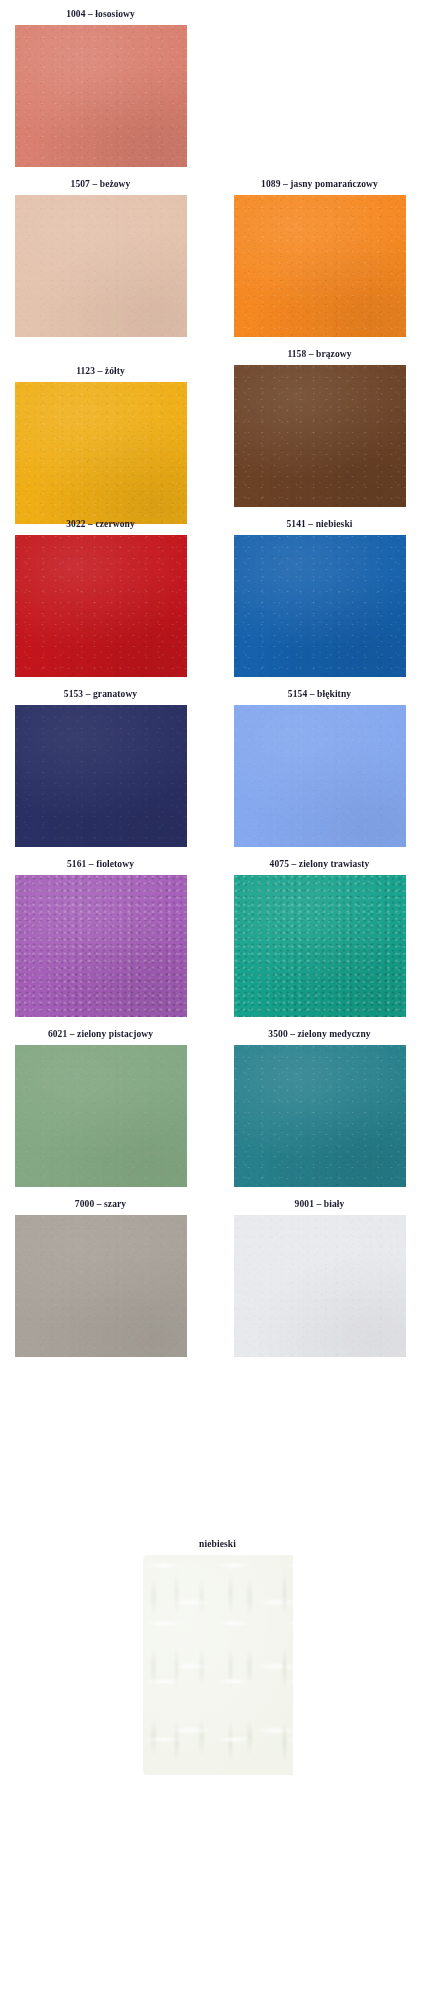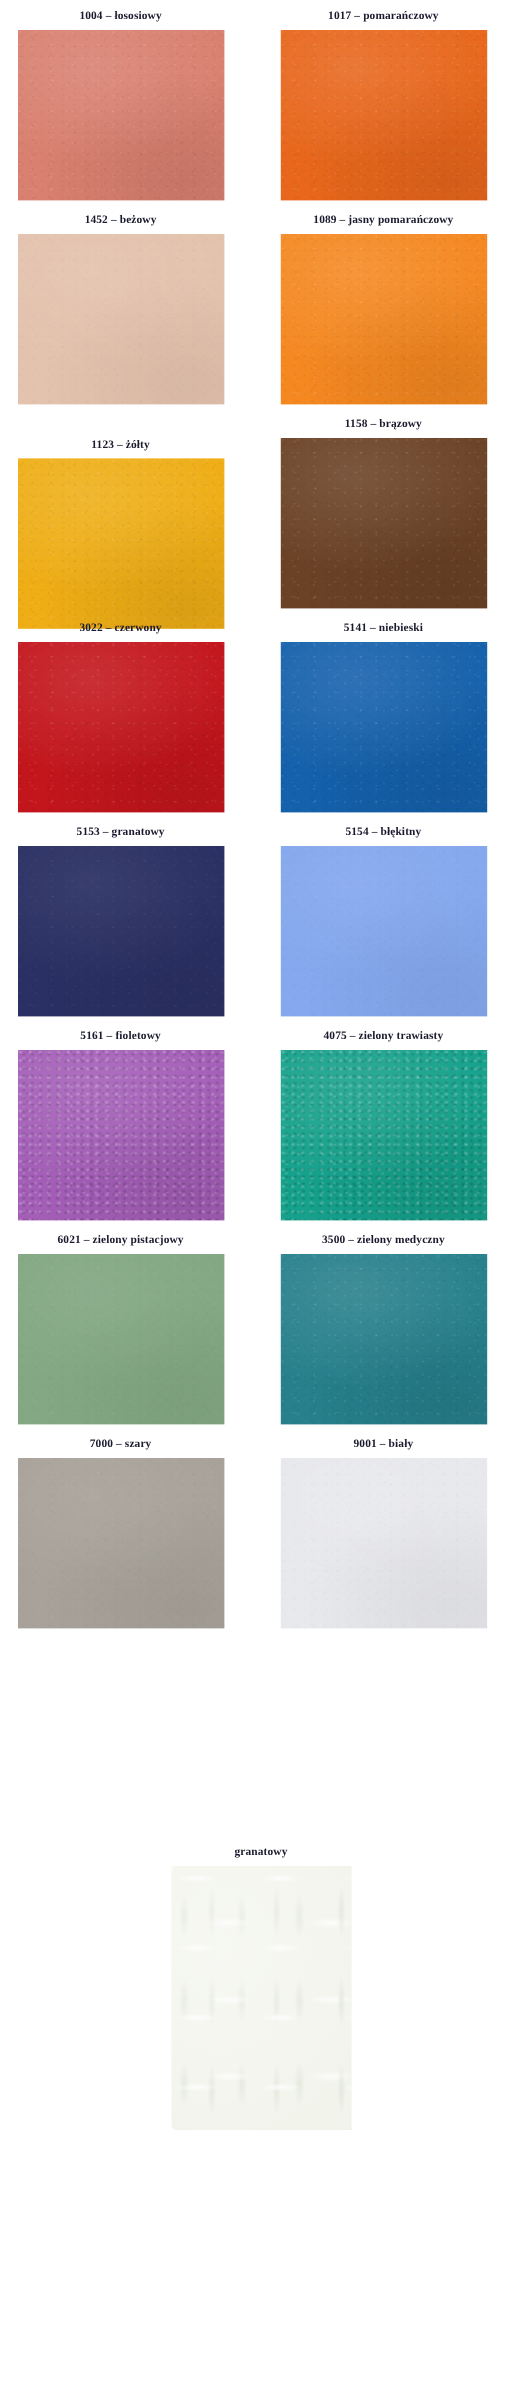--- a/index.html
+++ b/index.html
@@ -125,26 +125,22 @@
   }
 </style>
 </head>
 <body>
 
 <div id="catalog">
     <div class="swatch-cell col-left" style="top: 8px;">
       <span class="swatch-label">1004 – łososiowy</span>
       <div class="swatch-chip " style="background-color: rgb(217, 128, 112);"></div>
     </div>
-    <div class="swatch-cell col-right" style="top: 8px;">
-      <span class="swatch-label">1017 – pomarańczowy</span>
-      <div class="swatch-chip " style="background-color: rgb(232, 103, 28);"></div>
-    </div>
     <div class="swatch-cell col-left" style="top: 178px;">
-      <span class="swatch-label">1452 – beżowy</span>
+      <span class="swatch-label">1507 – beżowy</span>
       <div class="swatch-chip grain-smooth" style="background-color: rgb(228, 195, 174);"></div>
     </div>
     <div class="swatch-cell col-right" style="top: 178px;">
       <span class="swatch-label">1089 – jasny pomarańczowy</span>
       <div class="swatch-chip " style="background-color: rgb(245, 136, 33);"></div>
     </div>
     <div class="swatch-cell col-left" style="top: 348px; margin-top: 17px;">
       <span class="swatch-label">1123 – żółty</span>
       <div class="swatch-chip " style="background-color: rgb(239, 174, 22);"></div>
     </div>
@@ -186,16 +182,16 @@
     </div>
     <div class="swatch-cell col-left" style="top: 1198px;">
       <span class="swatch-label">7000 – szary</span>
       <div class="swatch-chip grain-smooth" style="background-color: rgb(168, 162, 154);"></div>
     </div>
     <div class="swatch-cell col-right" style="top: 1198px;">
       <span class="swatch-label">9001 – biały</span>
       <div class="swatch-chip grain-smooth" style="background-color: rgb(232, 233, 237);"></div>
     </div>
     <div class="swatch-cell centered" style="top: 1538px;">
-      <span class="swatch-label">granatowy</span>
+      <span class="swatch-label">niebieski</span>
       <div class="swatch-chip grain-marble" style="background-color: rgb(242, 244, 236);"></div>
     </div>
   </div>
 
 </body></html>

